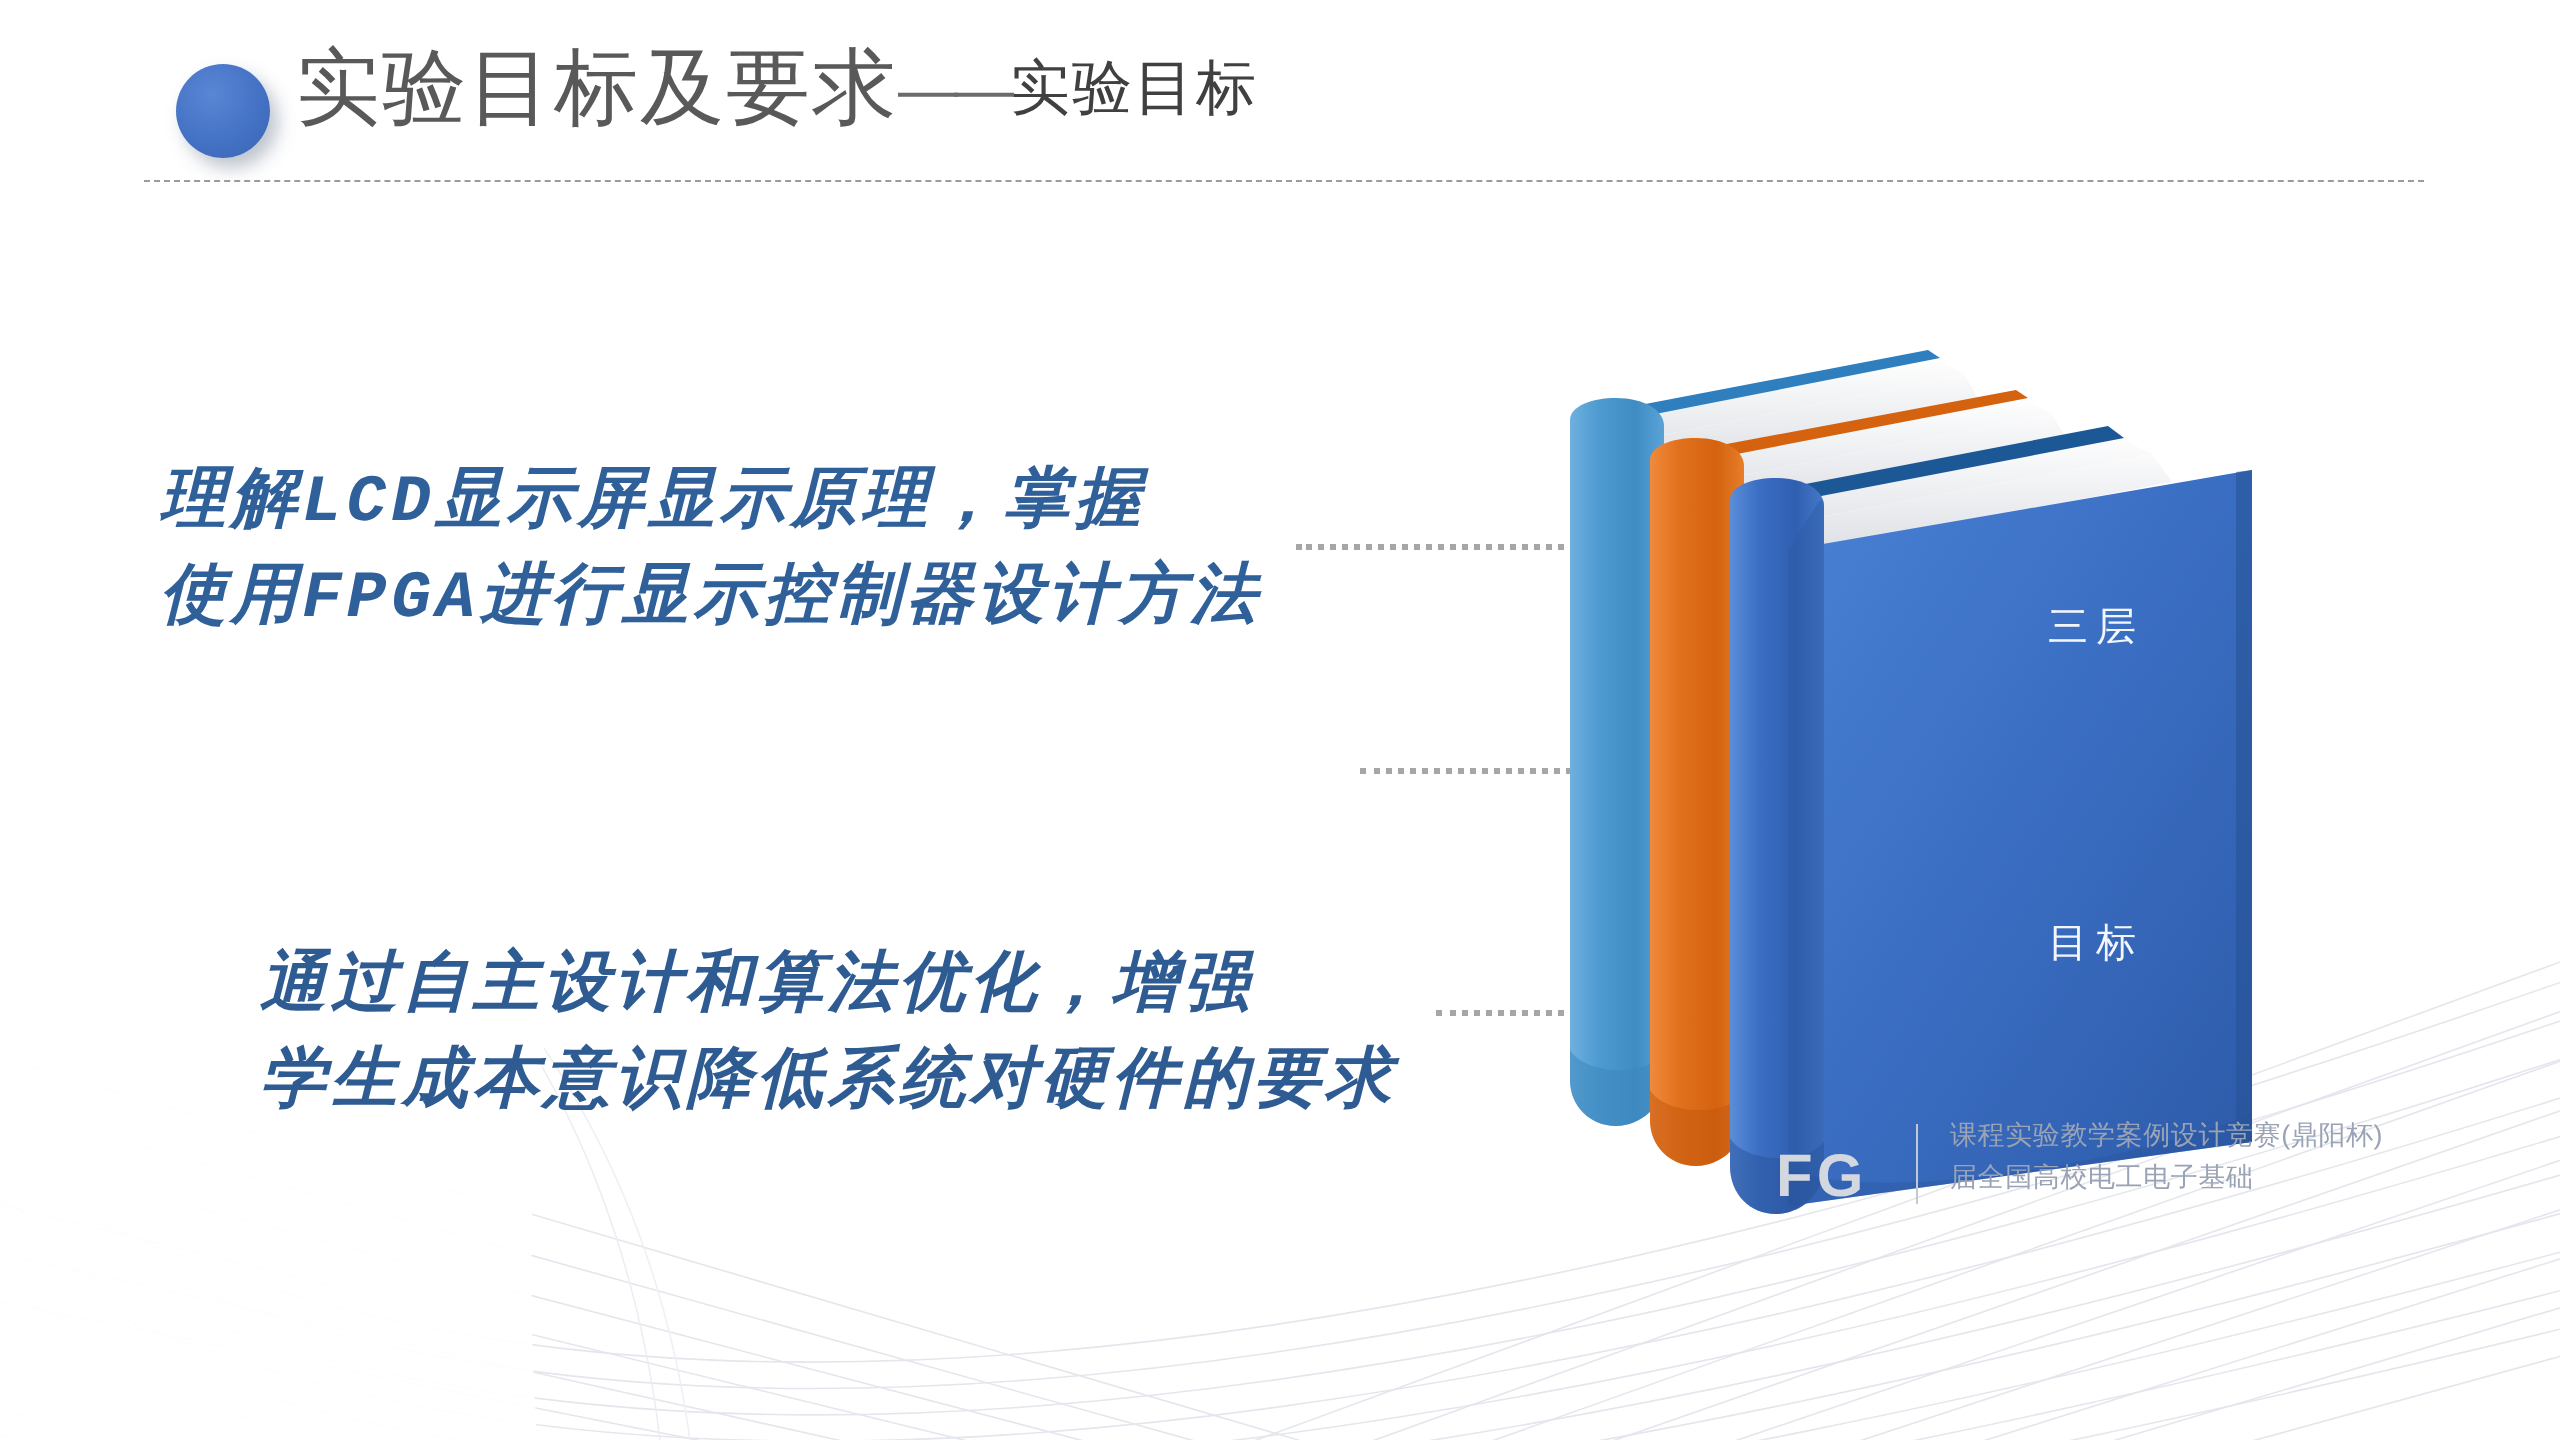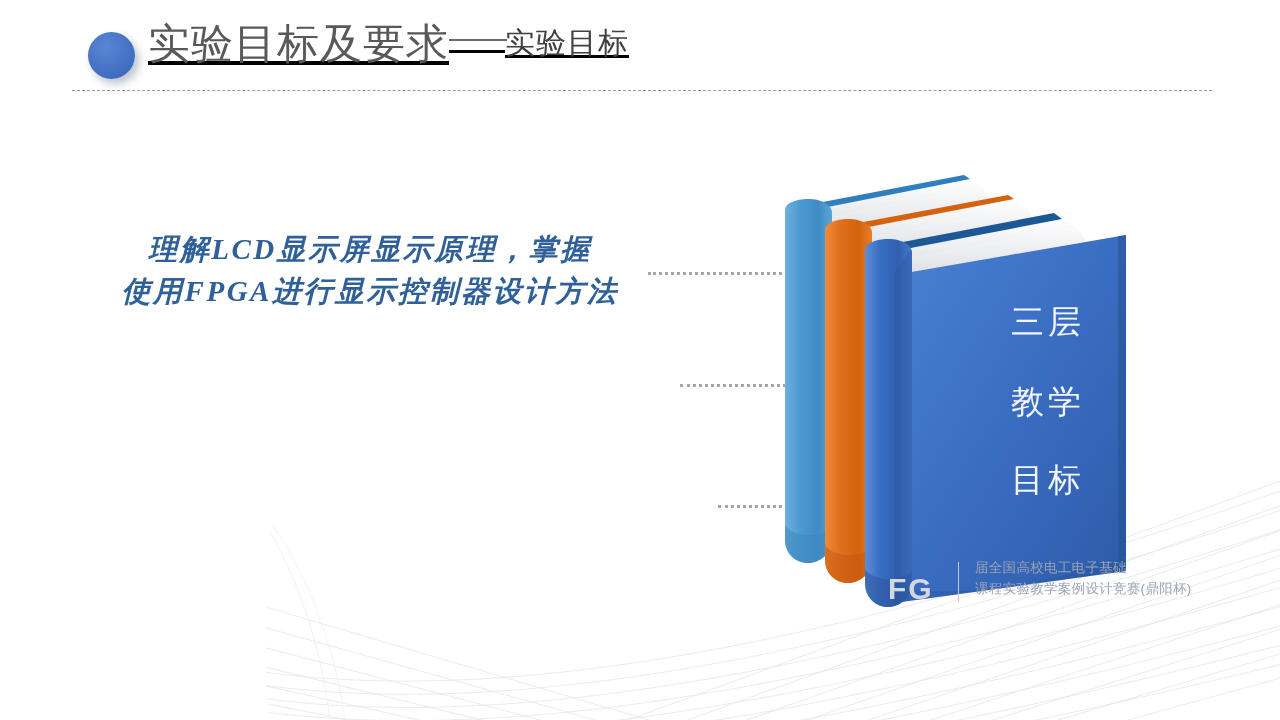--- a/index.html
+++ b/index.html
@@ -45,22 +45,21 @@
     border-radius: 50%;
     background: radial-gradient(circle at 38% 32%, #5b86d6 0%, #4472c4 55%, #3a64b4 100%);
     box-shadow: 4px 5px 9px rgba(90,105,130,0.40);
   }
   .title-wrap {
     position: absolute;
     left: 148px;
     top: 23px;
     white-space: nowrap;
     display: flex;
-    align-items: flex-start;
-    text-decoration: underline;
+    align-items: flex-end;
   }
   .title-main {
     font-size: 42px;
     line-height: 1;
     color: #595959;
     letter-spacing: 1px;
   }
   .title-dash {
     font-size: 30px;
     color: #6b6b6b;
@@ -78,25 +77,25 @@
     left: 72px;
     top: 90px;
     width: 1140px;
     height: 0;
     border-top: 1.6px dashed #9b9b9b;
   }
 
   
   .goal {
     position: absolute;
-    text-align: center;
-    font-family: Liberation Serif, serif;
+    text-align: left;
+    font-family: Liberation Mono, monospace;
     font-style: italic;
     font-weight: bold;
-    font-size: 29px;
+    font-size: 33px;
     line-height: 1.45;
     letter-spacing: 2.5px;
     white-space: pre-line;
   }
   .goal-1 {
     left: 80px;
     top: 228px;
     width: 580px;
     color: #2f6099;
   }
@@ -127,21 +126,21 @@
   .books {
     position: absolute;
     left: 770px;
     top: 165px;
     width: 400px;
     height: 450px;
   }
   .book-label {
     position: absolute;
     color: #f2f5fa;
-    font-size: 33px;
+    font-size: 20px;
     letter-spacing: 4px;
     text-align: center;
     width: 120px;
     font-family: Liberation Mono, monospace;
   }
   .lbl-1 { left: 218px; top: 135px; }
   .lbl-2 { left: 218px; top: 215px; }
   .lbl-3 { left: 218px; top: 293px; }
 
   
@@ -226,20 +225,22 @@
     <div class="title-wrap">
       <span class="title-main">实验目标及要求</span>
       <span class="title-dash">——</span>
       <span class="title-sub">实验目标</span>
     </div>
     <div class="header-rule"></div>
   </div>
 
   <div class="goal goal-1">理解LCD显示屏显示原理，掌握
 使用FPGA进行显示控制器设计方法</div>
+  <div class="goal goal-3">通过自主设计和算法优化，增强
+学生成本意识降低系统对硬件的要求</div>
 
   <div class="connector conn-1"></div>
   <div class="connector conn-2"></div>
   <div class="connector conn-3"></div>
 
   <div class="books">
     <svg width="400" height="450" viewBox="0 0 400 450" xmlns="http://www.w3.org/2000/svg">
       <defs>
         <linearGradient id="gBlueLightSpine" x1="0" y1="0" x2="1" y2="0">
           <stop offset="0%" stop-color="#6fb0de"></stop>
@@ -301,24 +302,23 @@
       <path d="M95,85 C95,78 106,74 118,74 C132,74 142,80 142,88 L142,418 C142,432 130,442 118,442 C105,442 95,432 95,418 Z" fill="url(#gBlueSpine)"></path>
 
       <path d="M138,88 C140,84 142,84 142,88 L142,418 C142,428 136,436 128,440 L124,438 L124,110 Z" fill="#2c5aa6" opacity="0.45"></path>
 
       <path d="M124,420 C180,438 300,414 356,392 L356,406 L124,438 Z" fill="#27539b" opacity="0.35"></path>
 
       <path d="M95,404 C102,416 132,418 142,406 L142,418 C142,432 130,442 118,442 C105,442 95,432 95,418 Z" fill="#2b569f" opacity="0.55"></path>
     </svg>
 
     <div class="book-label lbl-1">三层</div>
-    <div class="book-label lbl-2">教学</div>
     <div class="book-label lbl-3">目标</div>
   </div>
 
   <div class="watermark-logo">FG</div>
   <div class="watermark-sep"></div>
   <div class="watermark">
+    <div>课程实验教学案例设计竞赛(鼎阳杯)</div>
     <div>届全国高校电工电子基础</div>
-    <div>课程实验教学案例设计竞赛(鼎阳杯)</div>
   </div>
 
 </div>
 
 </body></html>

